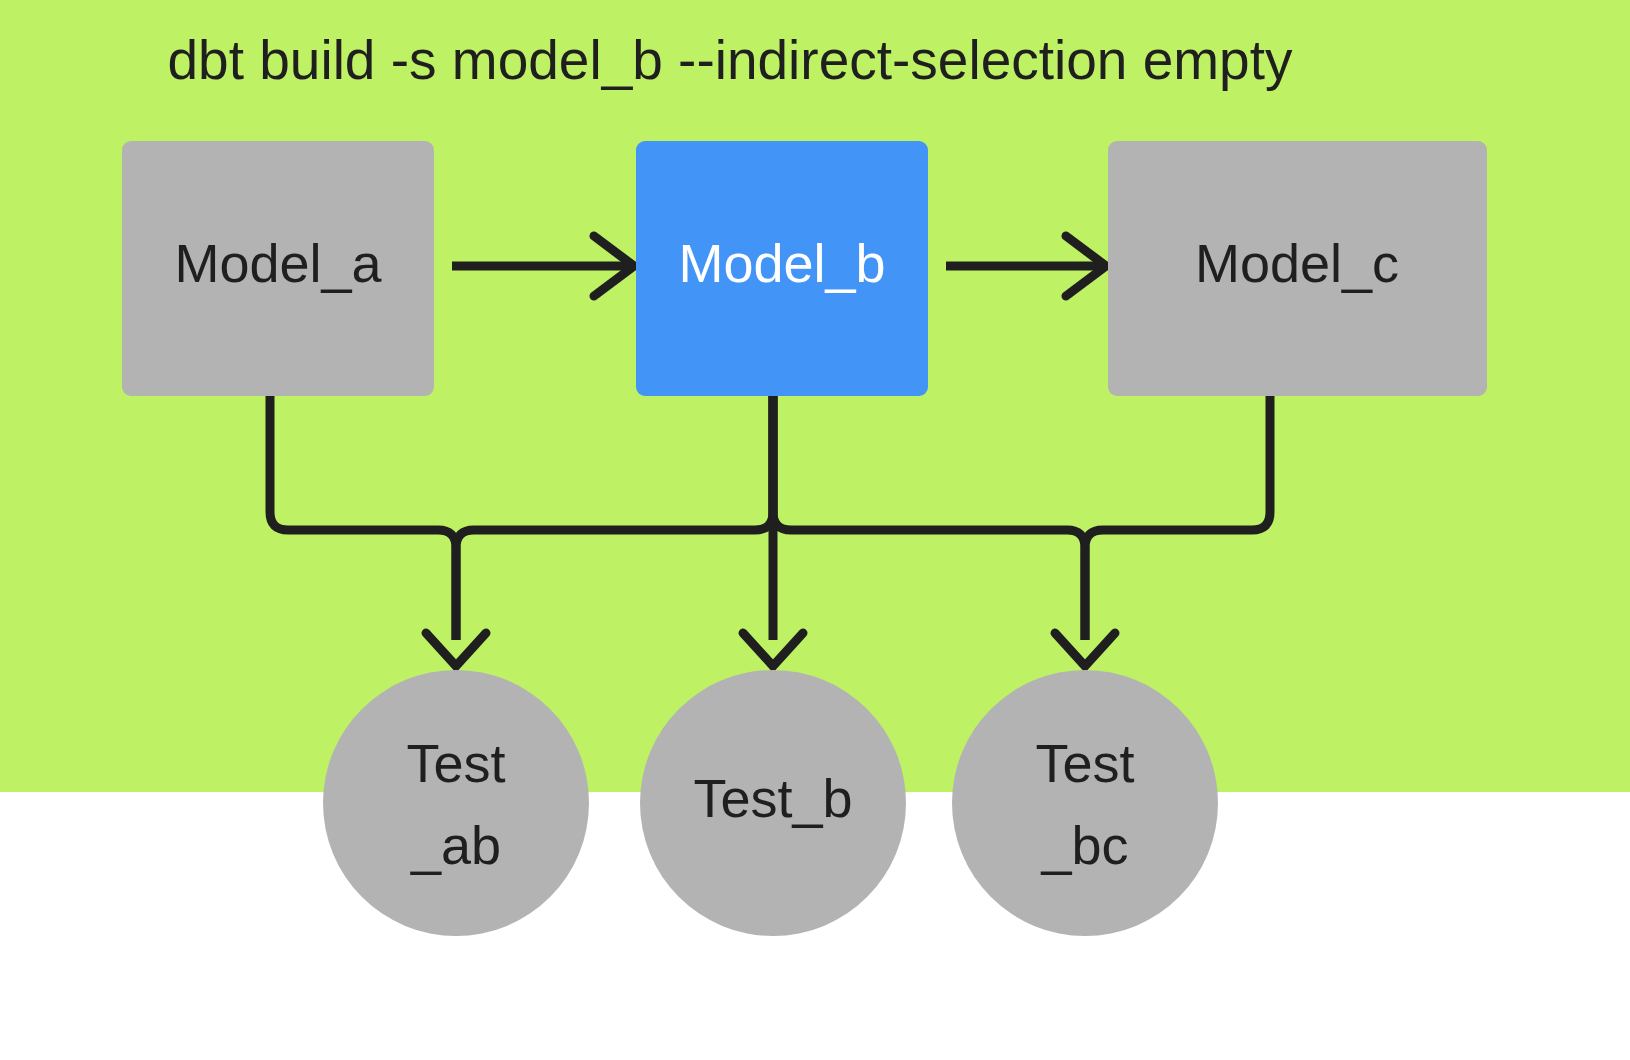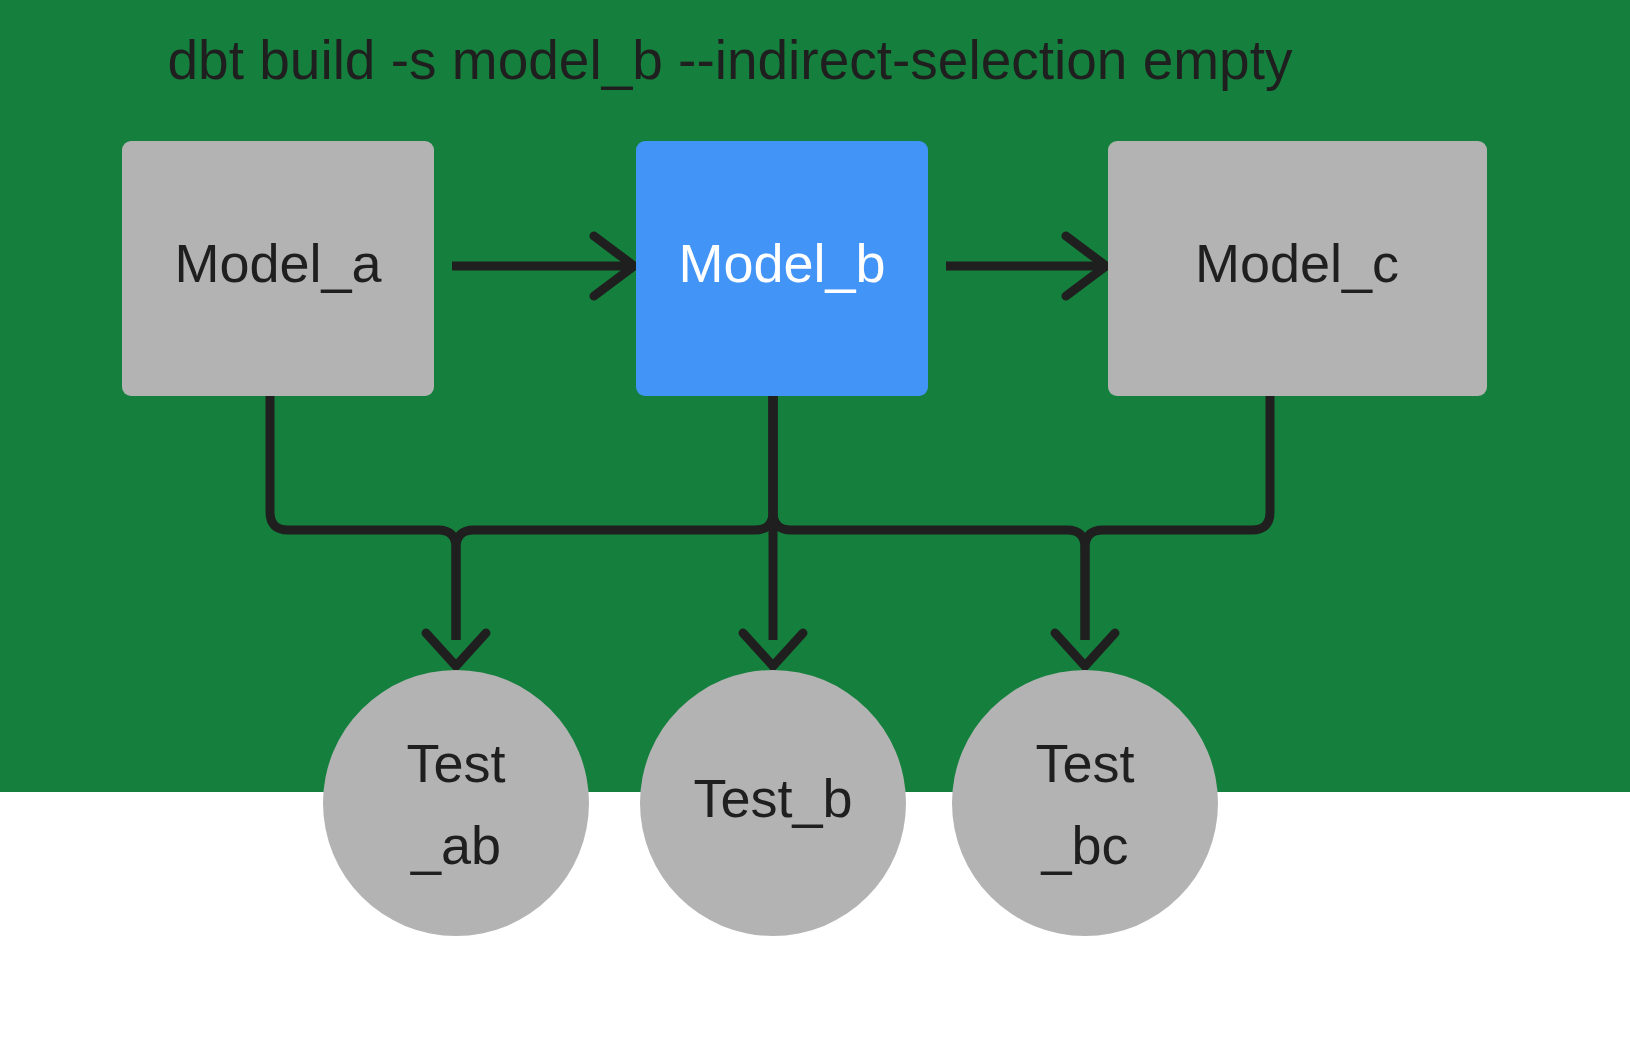--- a/index.html
+++ b/index.html
@@ -10,21 +10,21 @@
   body {
     width: 1630px;
     height: 1060px;
     overflow: hidden;
     font-family: "Liberation Sans", sans-serif;
   }
   #diagram-root {
     position: relative;
     width: 1630px;
     height: 792px;
-    background: #15803d;
+    background: #bef264;
   }
   svg#diagram-canvas {
     display: block;
     width: 1630px;
     height: 1060px;
   }
   .node-box {
     
   }
   .node-label {

